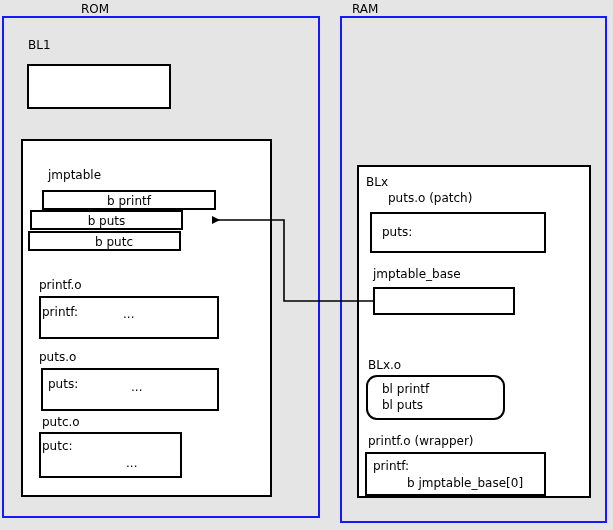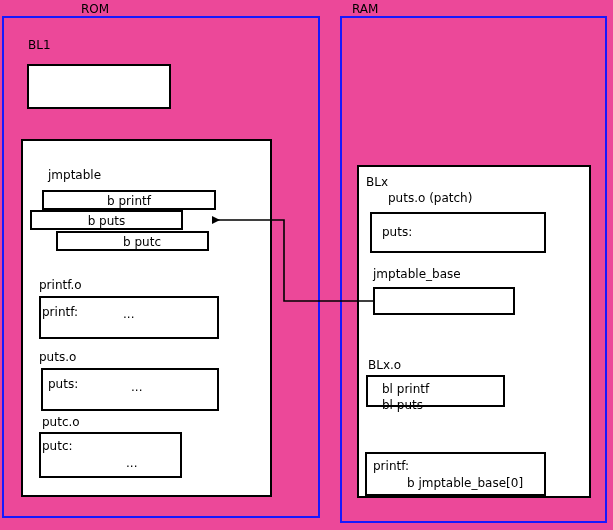--- a/index.html
+++ b/index.html
@@ -4,21 +4,21 @@
 <style>
   html, body {
     margin: 0;
     padding: 0;
     background: #ffffff;
   }
   #canvas {
     position: relative;
     width: 613px;
     height: 530px;
-    background: #ec4899;
+    background: #e5e5e5;
     font-family: "DejaVu Sans", sans-serif;
     overflow: hidden;
   }
   .lbl {
     position: absolute;
     font-size: 12px;
     color: #000000;
     white-space: pre;
     line-height: 14px;
   }
@@ -75,21 +75,21 @@
   <div class="box" style="left:27px; top:64px; width:144px; height:45px;">
     <span class="txt" style="left:6px; top:4px;"></span>
   </div>
 
   <div class="lbl" style="left:28px; top:118px;margin-top:28px;">ROMLIB</div>
   <div class="box" style="left:21px; top:139px; width:251px; height:358px;"></div>
 
   <div class="lbl" style="left:48px; top:168px;">jmptable</div>
   <div class="cell" style="left:42px; top:190px; width:174px; height:20px;">b printf</div>
   <div class="cell" style="left:30px; top:210px; width:153px; height:20px;">b puts</div>
-  <div class="cell" style="left:56px; top:231px; width:153px; height:20px;padding-left:19px;">b putc</div>
+  <div class="cell" style="left:28px; top:231px; width:153px; height:20px;padding-left:19px;">b putc</div>
 
   <div class="lbl" style="left:39px; top:278px;">printf.o</div>
   <div class="box" style="left:39px; top:296px; width:180px; height:43px;">
     <span class="txt" style="left:1px; top:7px;">printf:</span>
     <span class="txt" style="left:82px; top:9px;">...</span>
   </div>
 
   <div class="lbl" style="left:39px; top:350px;">puts.o</div>
   <div class="box" style="left:41px; top:368px; width:178px; height:43px;">
     <span class="txt" style="left:5px; top:7px;">puts:</span>
@@ -112,25 +112,26 @@
   <div class="box" style="left:370px; top:212px; width:176px; height:41px;">
     <span class="txt" style="left:10px; top:11px;">puts:</span>
   </div>
 
   <div class="lbl" style="left:373px; top:267px;">jmptable_base</div>
   <div class="box" style="left:373px; top:287px; width:142px; height:28px;">
     <span class="txt" style="left:6px; top:4px;"></span>
   </div>
 
   <div class="lbl" style="left:368px; top:358px;">BLx.o</div>
-  <div class="box" style="left:366px; top:375px; width:139px; height:32px;">
+  <div class="box" style="left:366px; top:375px; width:139px; height:45px;border-radius:11px;">
     <span class="txt" style="left:14px; top:5px;">bl printf</span>
     <span class="txt" style="left:14px; top:21px;">bl puts</span>
   </div>
 
+  <div class="lbl" style="left:368px; top:434px;">printf.o (wrapper)</div>
   <div class="box" style="left:365px; top:452px; width:181px; height:44px;">
     <span class="txt" style="left:6px; top:5px;">printf:</span>
     <span class="txt" style="left:40px; top:22px;">b jmptable_base[0]</span>
   </div>
 
   <svg class="conn" viewBox="0 0 613 530">
     <defs>
       <marker id="arrowhead" markerWidth="9" markerHeight="8" refX="8" refY="4" orient="auto" markerUnits="userSpaceOnUse">
         <path d="M 8 0 L 8 8 L 0 4 Z" fill="#000000"></path>
       </marker>

